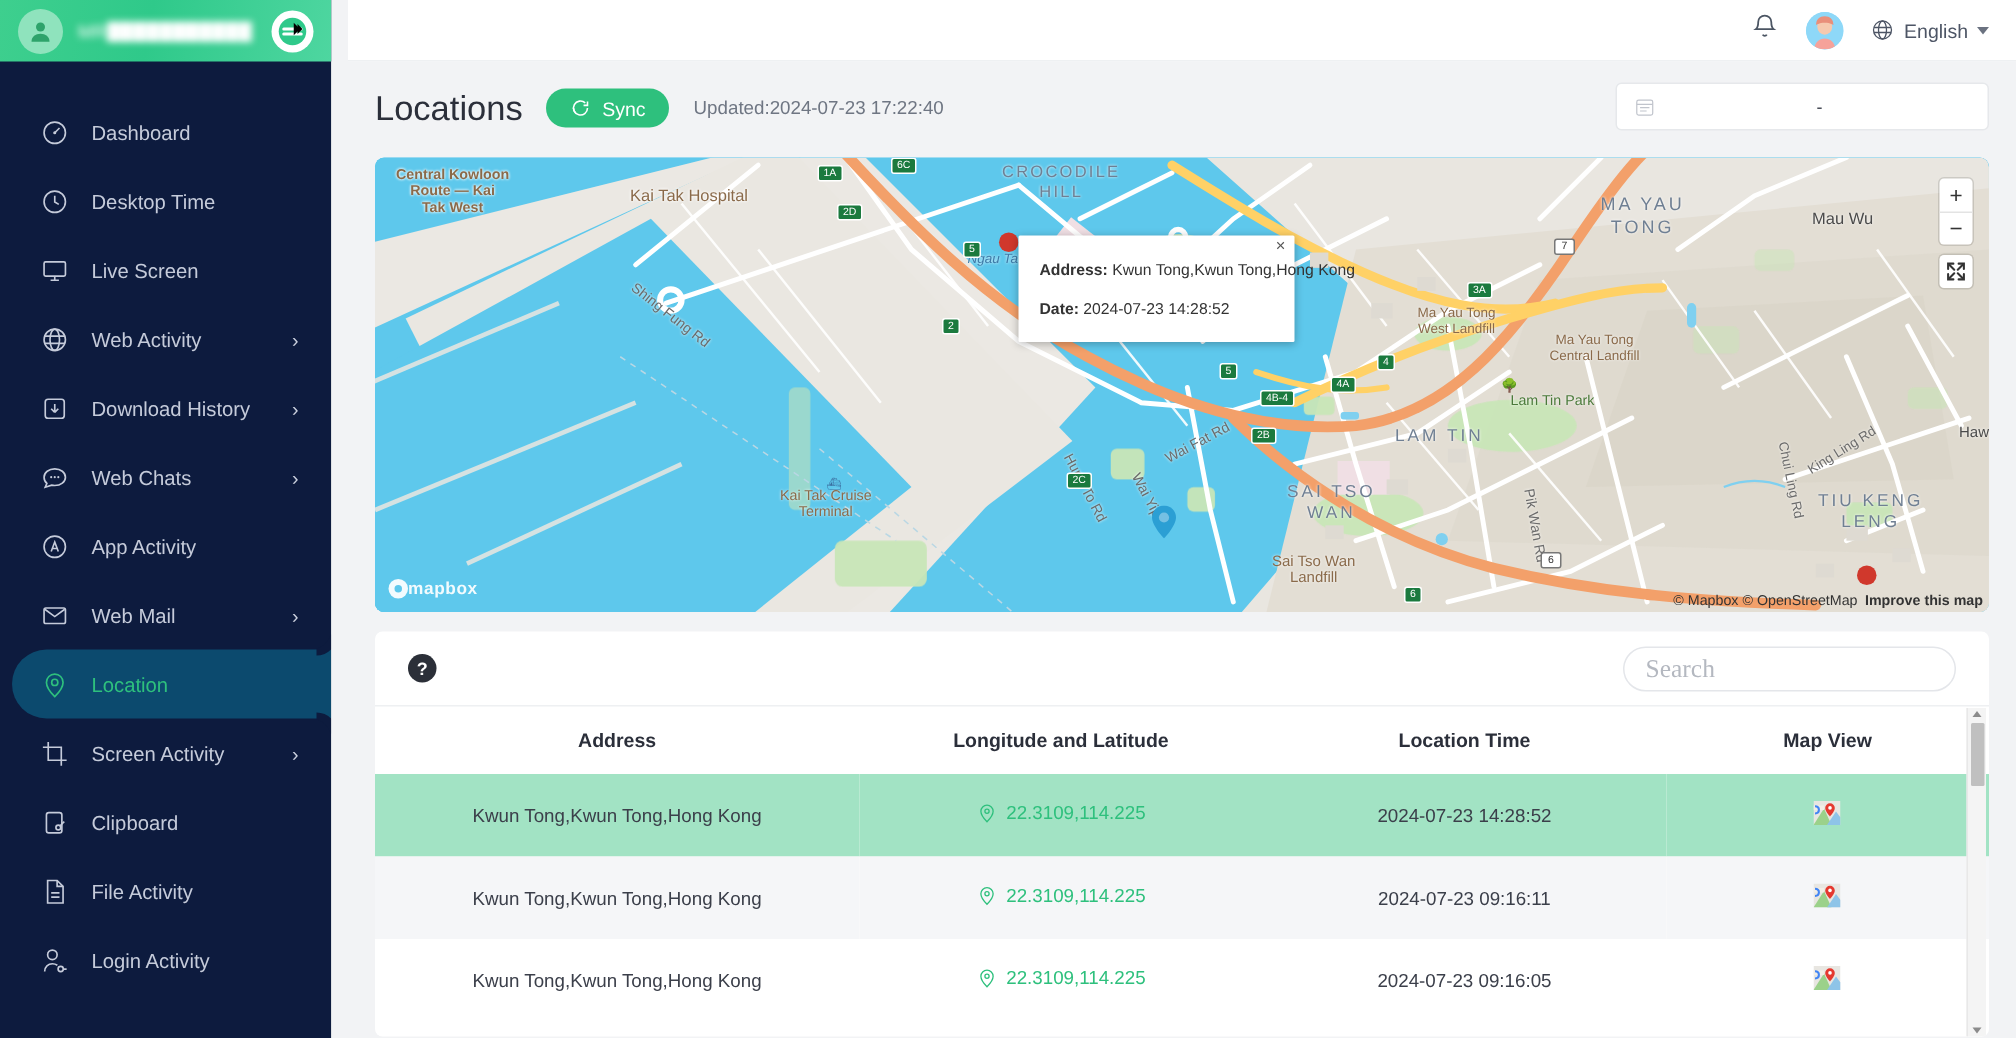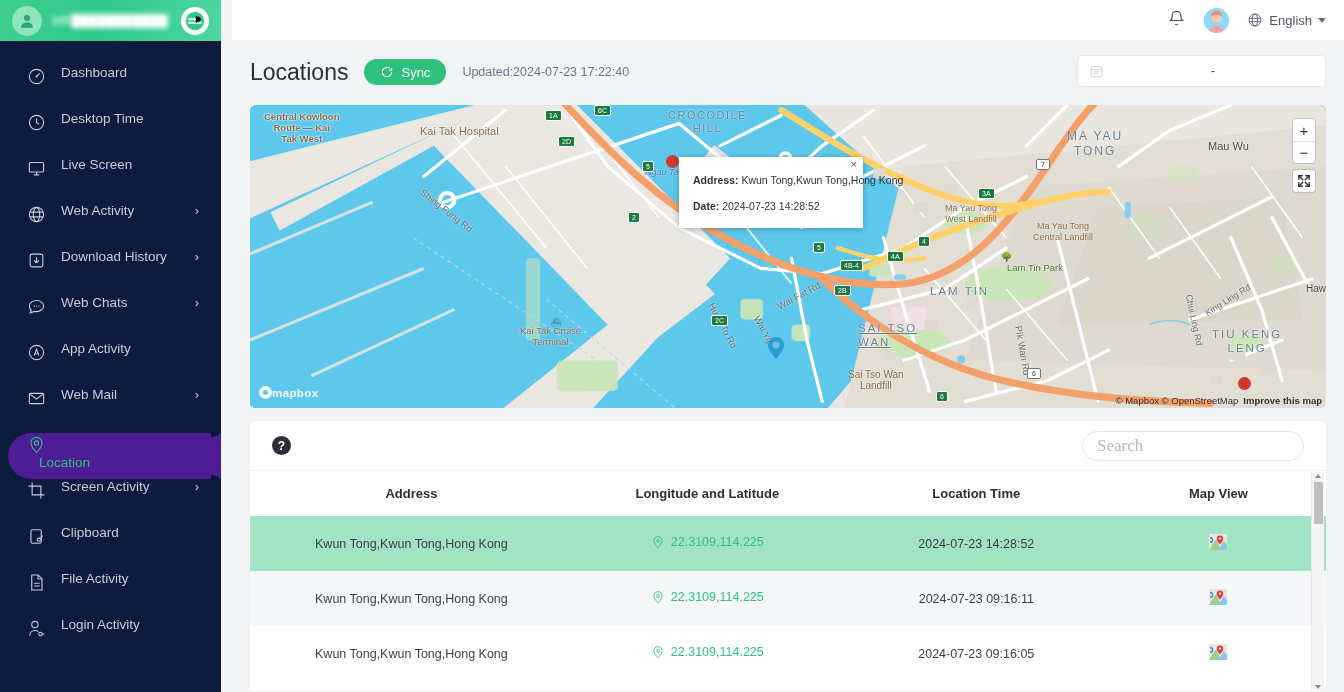--- a/index.html
+++ b/index.html
@@ -37,33 +37,32 @@
     letter-spacing: .3px;
   }
   .brand-logo {
     width: 28px; height: 28px; border-radius: 50%; background:#fff;
     display:flex;align-items:center;justify-content:center; flex: 0 0 28px;
   }
   .brand-logo svg { width:20px;height:20px; }
 
   .navlist { padding-top: 24px; }
   .nav-item {
-    height: 46px; display: flex; 
+    height: 46px; display: flex; align-items: center;
     padding-left: 25px; position: relative; cursor: pointer;
     color: #c5cbda; font-size: 13.5px;
   }
   .nav-item .ic { width: 22px; height: 22px; flex: 0 0 22px; display:flex;align-items:center;justify-content:center; }
   .nav-item .ic svg { width: 19px; height: 19px; stroke: #c5cbda; fill: none; stroke-width: 1.4; }
   .nav-item .lbl { margin-left: 14px; white-space: nowrap; }
   .nav-item .chev { position: absolute; right: 22px; font-size: 13px; color:#c9cfdd; }
   .nav-item.active {
-    background: #4c1d95; color: #2ec07d;
+    background: #0c4a6e; color: #2ec07d;
     border-radius: 26px 0 0 26px; margin-left: 8px;
     padding-left: 17px;
-    flex-direction: column;
   }
   .nav-item.active .ic svg { stroke: #2ec07d; }
   .nav-item.active::before,
   .nav-item.active::after {
     content:""; position:absolute; right:0; width: 14px; height: 14px; background:#f2f3f5;
   }
   .nav-item.active::before { top: -14px; border-bottom-right-radius: 14px; box-shadow: 4px 4px 0 0 #0d1b3e; background: transparent; }
   .nav-item.active::after  { bottom: -14px; border-top-right-radius: 14px; box-shadow: 4px -4px 0 0 #0d1b3e; background: transparent; }
 
   .side-scroll {
@@ -534,21 +533,21 @@
           <div style="position:absolute;left:495px;top:225px;font-size:9.5px;color:#6b6b6b;transform:rotate(62deg);text-shadow:0 0 2px #fff;">Wai Yip St</div>
           <div style="position:absolute;left:525px;top:185px;font-size:9.5px;color:#6b6b6b;transform:rotate(-28deg);text-shadow:0 0 2px #fff;">Wai Fat Rd</div>
           <div style="position:absolute;left:395px;top:62px;font-size:9px;color:#3d7ba8;text-shadow:0 0 2px #fff;font-style:italic;">Ngau Ta</div>
           <div style="position:absolute;left:418px;top:4px;font-size:11px;color:#6f7f93;letter-spacing:1.5px;text-align:center;line-height:13px;text-shadow:0 0 2px #fff;">CROCODILE<br>HILL</div>
           <div style="position:absolute;left:817px;top:24px;font-size:12px;color:#6f7f93;letter-spacing:2px;text-align:center;line-height:15px;text-shadow:0 0 2px #fff;">MA YAU<br>TONG</div>
           <div style="position:absolute;left:958px;top:35px;font-size:11px;color:#4a4a4a;text-shadow:0 0 2px #fff;">Mau Wu</div>
           <div style="position:absolute;left:695px;top:98px;font-size:9px;color:#8a6a4a;text-align:center;line-height:10.5px;text-shadow:0 0 2px #fff;">Ma Yau Tong<br>West Landfill</div>
           <div style="position:absolute;left:783px;top:116px;font-size:9px;color:#8a6a4a;text-align:center;line-height:10.5px;text-shadow:0 0 2px #fff;">Ma Yau Tong<br>Central Landfill</div>
           <div style="position:absolute;left:757px;top:157px;font-size:9.5px;color:#4a7a3a;text-shadow:0 0 2px #fff;">Lam Tin Park</div>
           <div style="position:absolute;left:680px;top:180px;font-size:11.5px;color:#6f7f93;letter-spacing:2px;text-shadow:0 0 2px #fff;">LAM TIN</div>
-          <div style="position:absolute;left:608px;top:216px;font-size:11.5px;color:#6f7f93;letter-spacing:2px;text-align:left;line-height:14px;text-shadow:0 0 2px #fff;text-decoration:underline;">SAI TSO<br>WAN</div>
+          <div style="position:absolute;left:608px;top:216px;font-size:11.5px;color:#6f7f93;letter-spacing:2px;text-align:center;line-height:14px;text-shadow:0 0 2px #fff;">SAI TSO<br>WAN</div>
           <div style="position:absolute;left:598px;top:265px;font-size:10px;color:#8a6a4a;text-align:center;line-height:10.5px;text-shadow:0 0 2px #fff;">Sai Tso Wan<br>Landfill</div>
           <div style="position:absolute;left:748px;top:240px;font-size:9.5px;color:#6b6b6b;transform:rotate(80deg);text-shadow:0 0 2px #fff;">Pik Wan Rd</div>
           <div style="position:absolute;left:918px;top:210px;font-size:9px;color:#6b6b6b;transform:rotate(78deg);text-shadow:0 0 2px #fff;">Chui Ling Rd</div>
           <div style="position:absolute;left:952px;top:190px;font-size:9px;color:#6b6b6b;transform:rotate(-32deg);text-shadow:0 0 2px #fff;">King Ling Rd</div>
           <div style="position:absolute;left:962px;top:222px;font-size:11.5px;color:#6f7f93;letter-spacing:2px;text-align:center;line-height:14px;text-shadow:0 0 2px #fff;">TIU KENG<br>LENG</div>
           <div style="position:absolute;left:1018px;top:178px;font-size:10px;color:#4a4a4a;text-shadow:0 0 2px #fff;padding-left:38px;">Haw</div>
 
           <span style="position:absolute;left:295px;top:5px;background:#1b7a3e;color:#fff;font-size:7px;padding:1px 3px;border-radius:2px;border:1px solid #fff;">1A</span>
           <span style="position:absolute;left:344px;top:0px;background:#1b7a3e;color:#fff;font-size:7px;padding:1px 3px;border-radius:2px;border:1px solid #fff;">6C</span>
           <span style="position:absolute;left:308px;top:31px;background:#1b7a3e;color:#fff;font-size:7px;padding:1px 3px;border-radius:2px;border:1px solid #fff;">2D</span>

